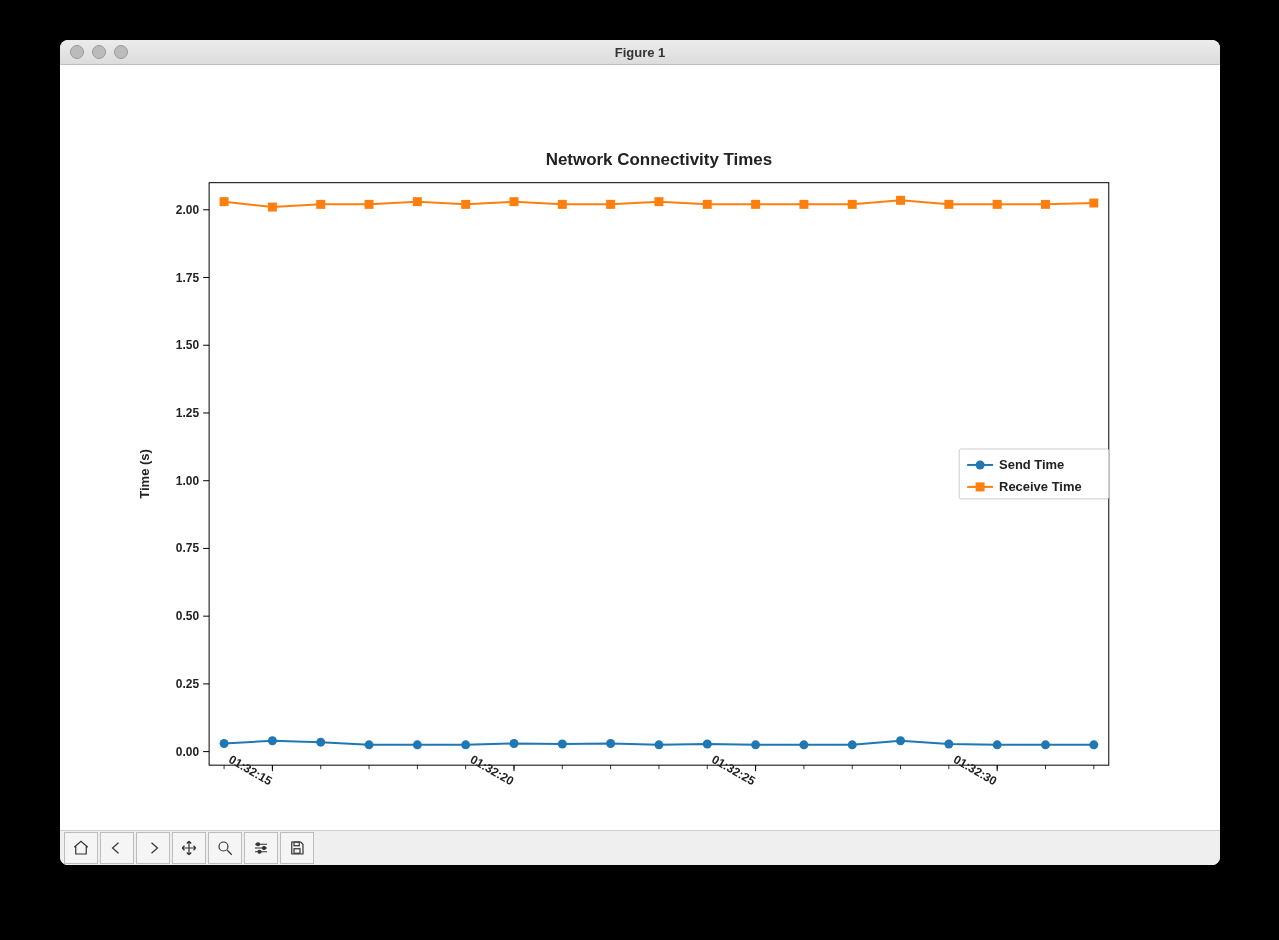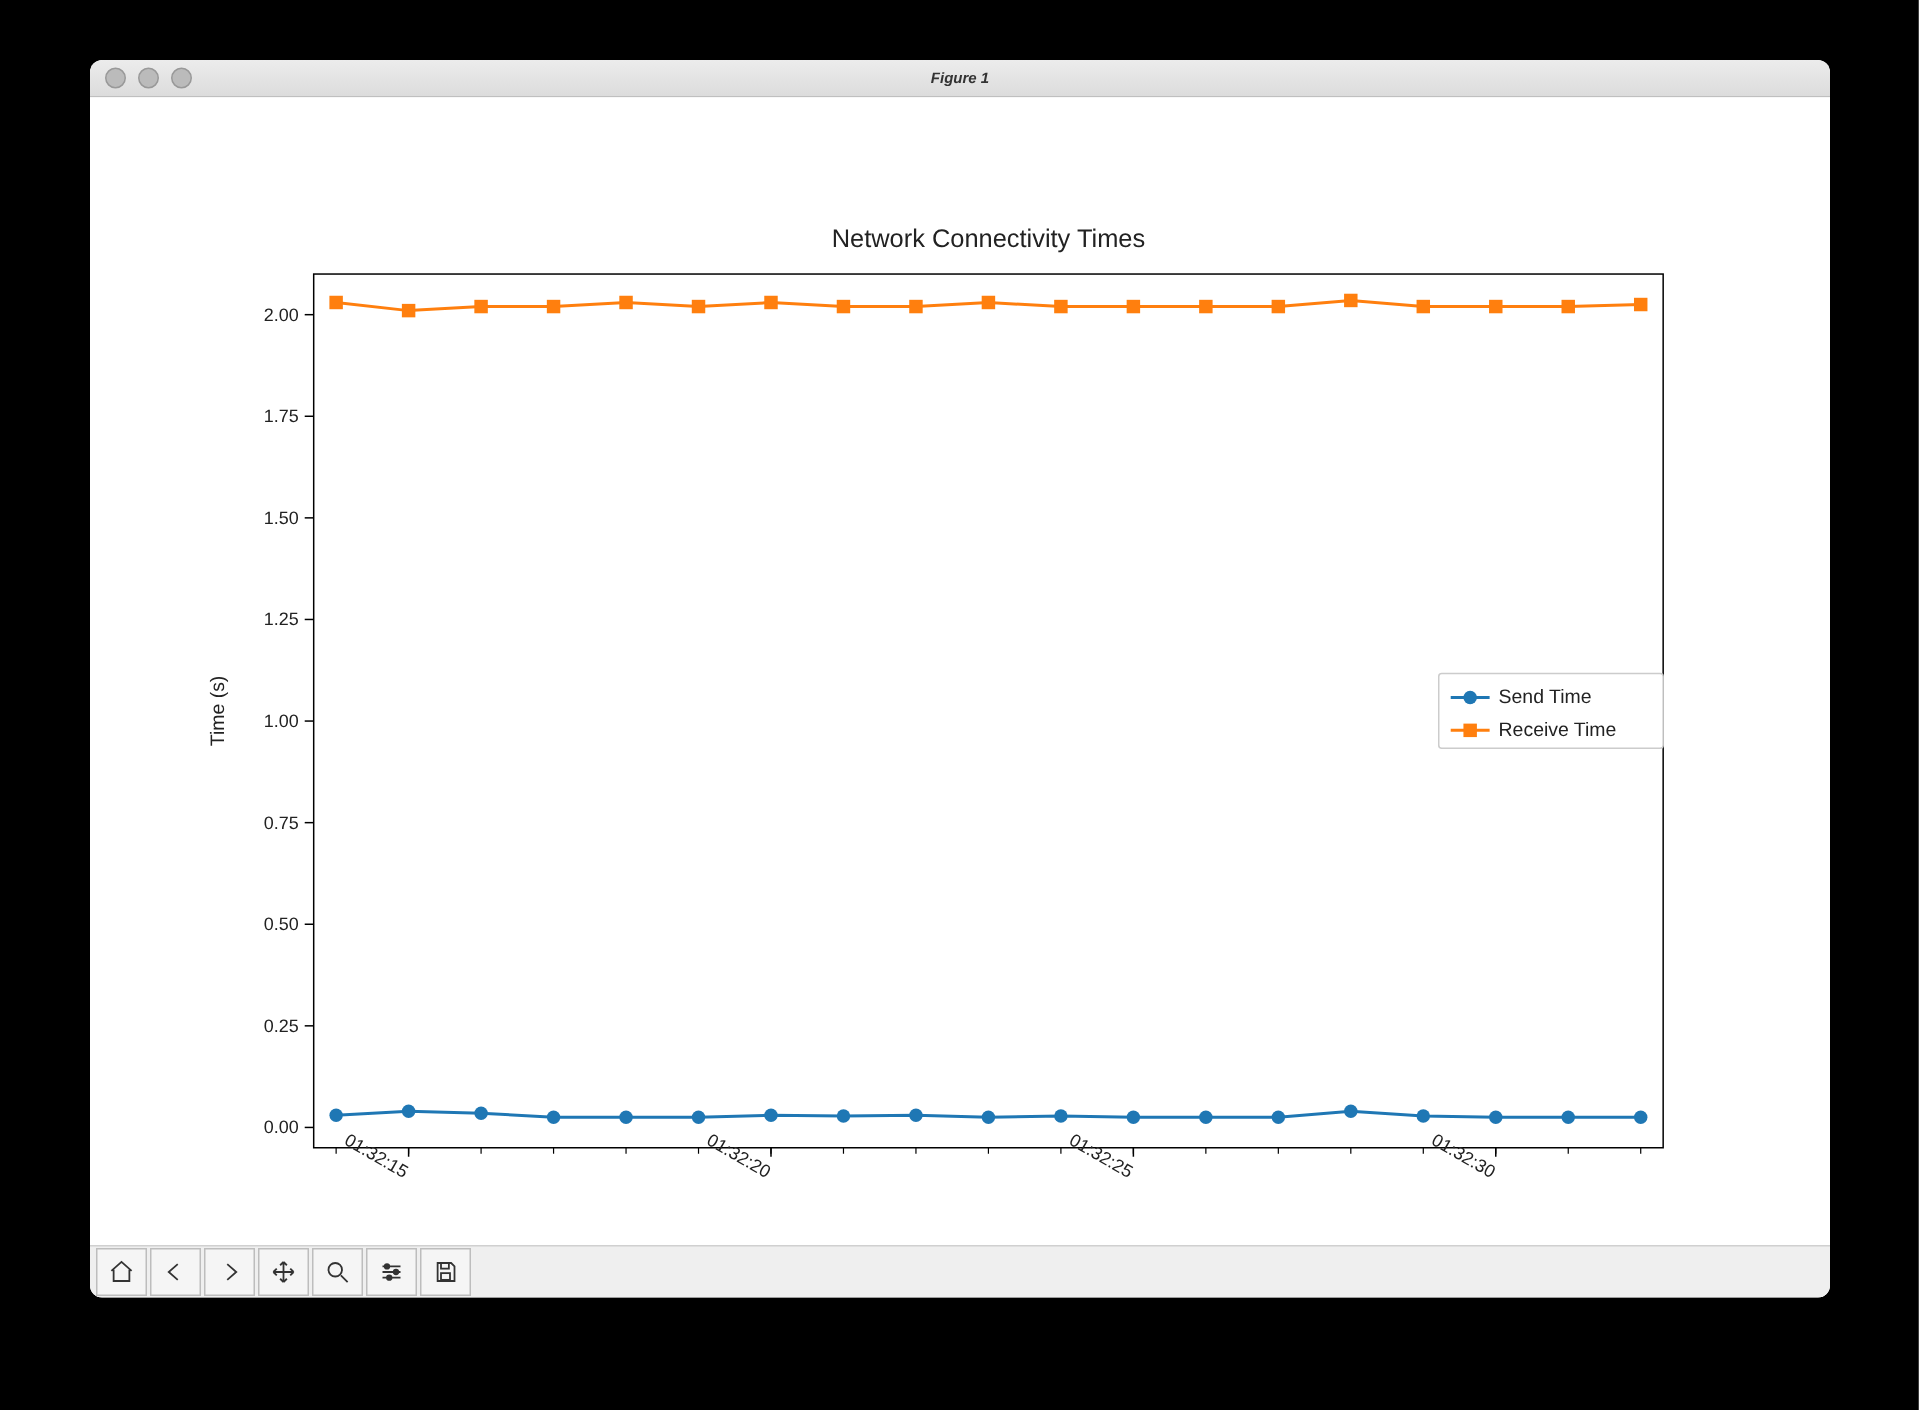--- a/index.html
+++ b/index.html
@@ -44,30 +44,30 @@
     height: 12px;
     border-radius: 50%;
     background: #bbb;
     border: 0.5px solid #999;
   }
   .title {
     position: absolute;
     left: 0;
     right: 0;
     text-align: center;
-    font-size: 10px;
+    font-size: 13px;
     font-weight: 600;
     color: #333;
     pointer-events: none;
-    font-style: italic;
   }
   .plot-area {
     flex: 1;
     position: relative;
     background: #fff;
+    font-weight: bold;
   }
   svg.chart {
     position: absolute;
     inset: 0;
     width: 100%;
     height: 100%;
   }
   .chart-title {
     font-size: 17px;
     text-anchor: middle;

